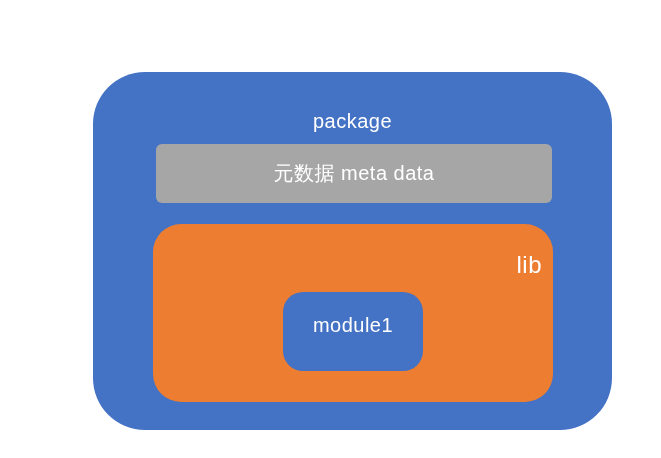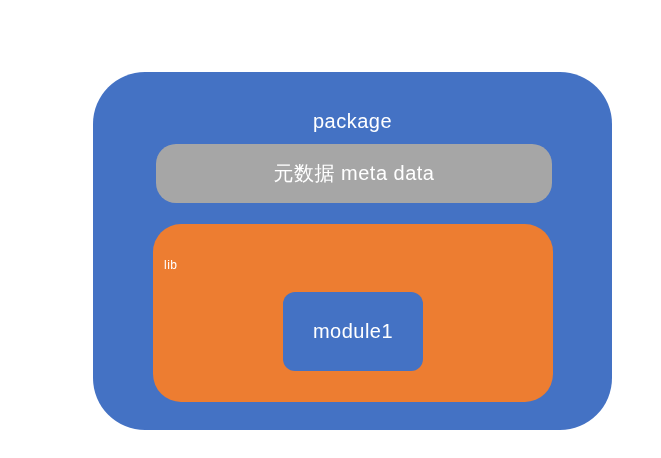--- a/index.html
+++ b/index.html
@@ -43,21 +43,21 @@
     line-height: 26px;
     letter-spacing: 0.5px;
   }
   .meta-bar {
     position: absolute;
     left: 63px;
     top: 72px;
     width: 396px;
     height: 59px;
     background: var(--gray);
-    border-radius: 20px;
+    border-radius: 6px;
     display: flex;
     align-items: center;
     justify-content: center;
   }
   .meta-label {
     color: var(--text);
     font-size: 20px;
     letter-spacing: 0.5px;
   }
   .lib-box {
@@ -67,42 +67,41 @@
     width: 400px;
     height: 178px;
     background: var(--orange);
     border-radius: 28px;
   }
   .lib-label {
     position: absolute;
     left: 0;
     top: 17px;
     width: 100%;
-    text-align: left;
+    text-align: right;
     color: var(--text);
-    font-size: 12px;
+    font-size: 24px;
     line-height: 26px;
     letter-spacing: 0.5px;
   }
   .modules-row {
     position: absolute;
     left: 0;
     top: 57px;
     width: 100%;
     display: flex;
     justify-content: center;
     gap: 30px;
   }
   .module-box {
     width: 140px;
     height: 79px;
     background: var(--blue);
-    border-radius: 12px;
+    border-radius: 20px;
     display: flex;
-    align-items: center;
     justify-content: center;
   }
   .module-label {
     color: var(--text);
     font-size: 20px;
     letter-spacing: 0.5px;
   }
 </style>
 </head>
 <body>

